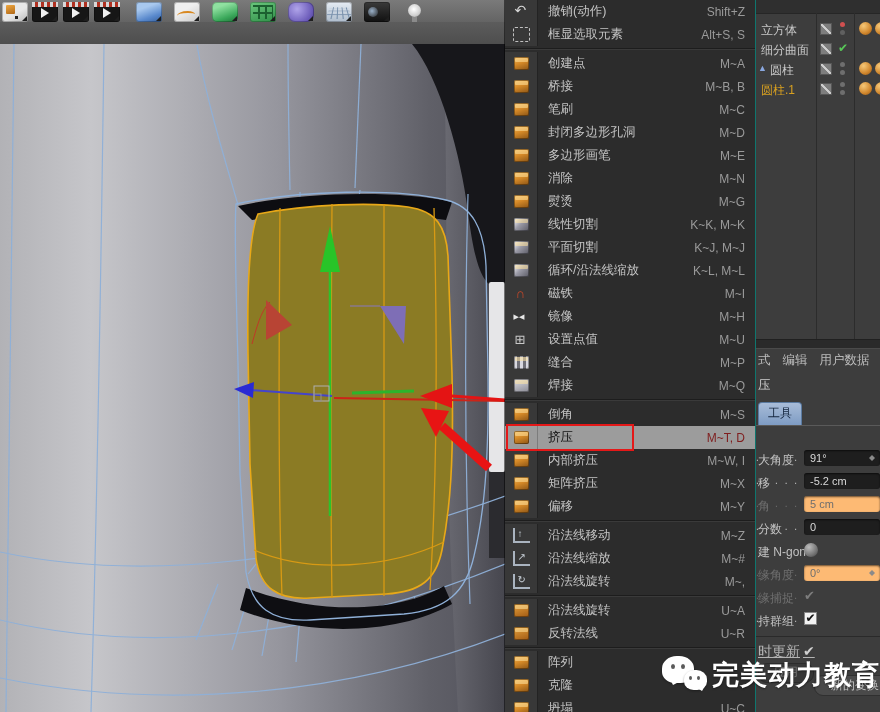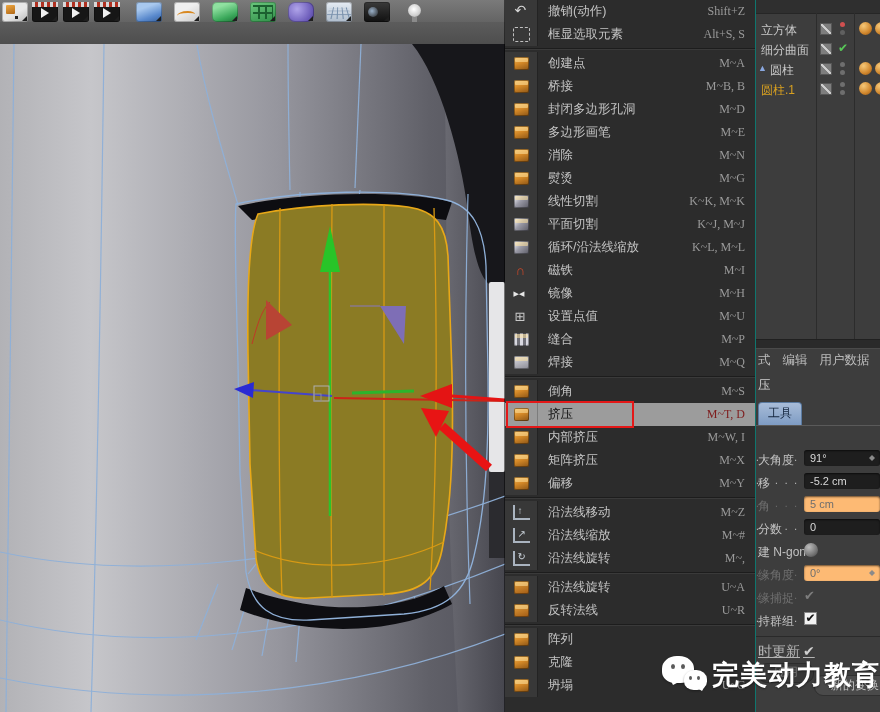--- a/index.html
+++ b/index.html
@@ -55,21 +55,21 @@
              background:linear-gradient(#5c5c5c,#4e4e4e);border-bottom:1px solid #303030;}
   #scene{position:absolute;left:0;top:22px;}
 
   
   #context-menu{left:505px;top:0;width:250px;height:712px;background:#2c2c2c;overflow:hidden;
                 box-shadow:-1px 0 0 rgba(0,0,0,.5);}
   .mrow{height:23px;display:flex;align-items:center;position:relative;}
   .mrow .micon-cell{width:32px;align-self:stretch;background:#383838;border-right:1px solid #232323;
                     display:flex;align-items:center;justify-content:center;flex:0 0 auto;}
   .mrow .mlabel{margin-left:10px;font-size:12.5px;color:#c4c4c4;white-space:nowrap;}
-  .mrow .mshort{margin-left:auto;margin-right:10px;font-size:12px;color:#9a9a9a;white-space:nowrap;font-family:Liberation Serif, serif;}
+  .mrow .mshort{margin-left:auto;margin-right:10px;font-size:12px;color:#9a9a9a;white-space:nowrap;}
   .mrow.hl{background:#9c9c9c;}
   .mrow.hl .micon-cell{background:#9c9c9c;border-right-color:#7c7c7c;}
   .mrow.hl .mlabel{color:#141414;}
   .mrow.hl .mshort{color:#7f1d1d;}
   .mrow .redbox{position:absolute;left:1px;top:-2px;bottom:-2px;width:124px;
                 border:2px solid #e41818;z-index:3;pointer-events:none;}
   .msep{height:6px;position:relative;background:#2c2c2c;}
   .msep::before{content:"";position:absolute;left:0;right:0;top:2px;height:1px;background:#1d1d1d;}
   .msep::after{content:"";position:absolute;left:0;right:0;top:3px;height:1px;background:#3a3a3a;}
 
@@ -303,20 +303,27 @@
   </div>
     <div class="mrow">
     <span class="micon-cell">
         <span class="icn ic-bridge"></span>
       </span>
     <span class="mlabel">桥接</span>
     <span class="mshort">M~B, B</span>
   </div>
     <div class="mrow">
     <span class="micon-cell">
+        <span class="icn ic-brush"></span>
+      </span>
+    <span class="mlabel">笔刷</span>
+    <span class="mshort">M~C</span>
+  </div>
+    <div class="mrow">
+    <span class="micon-cell">
         <span class="icn ic-close-polygon-hole"></span>
       </span>
     <span class="mlabel">封闭多边形孔洞</span>
     <span class="mshort">M~D</span>
   </div>
     <div class="mrow">
     <span class="micon-cell">
         <span class="icn ic-polygon-pen"></span>
       </span>
     <span class="mlabel">多边形画笔</span>

